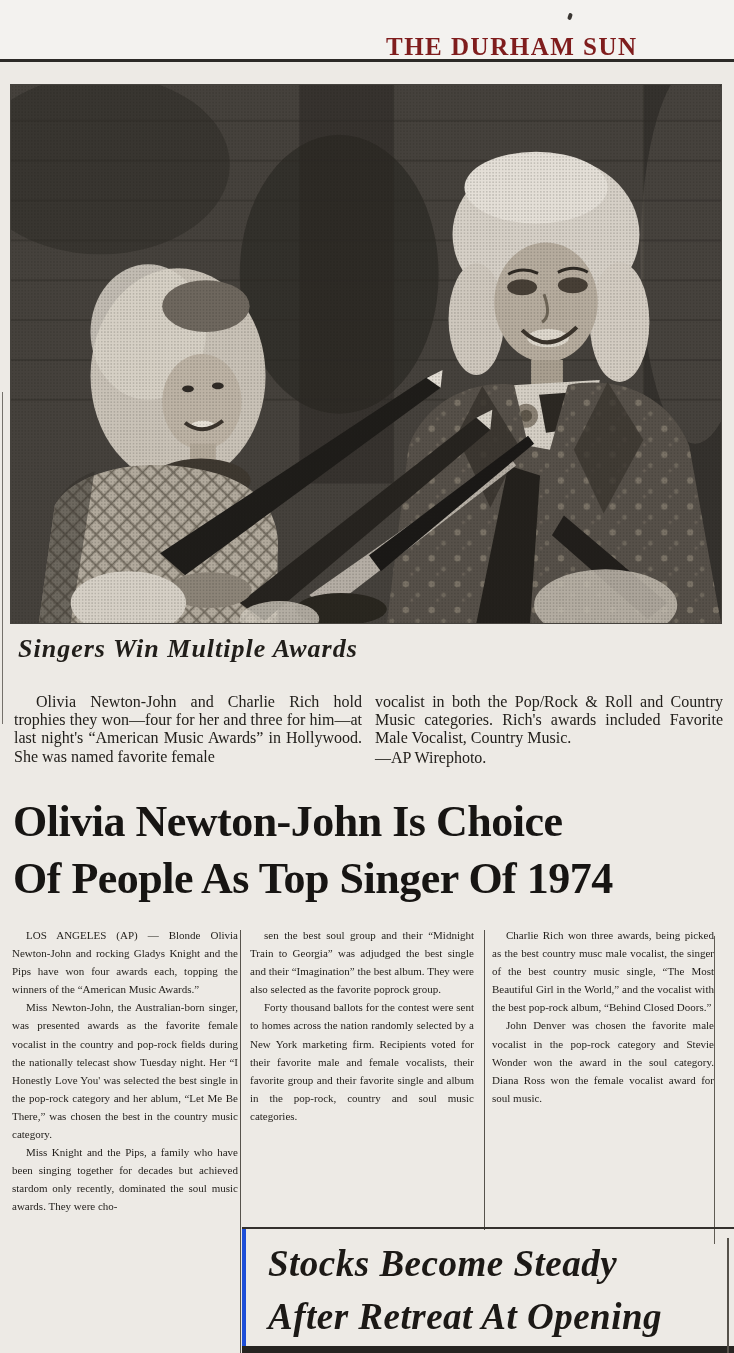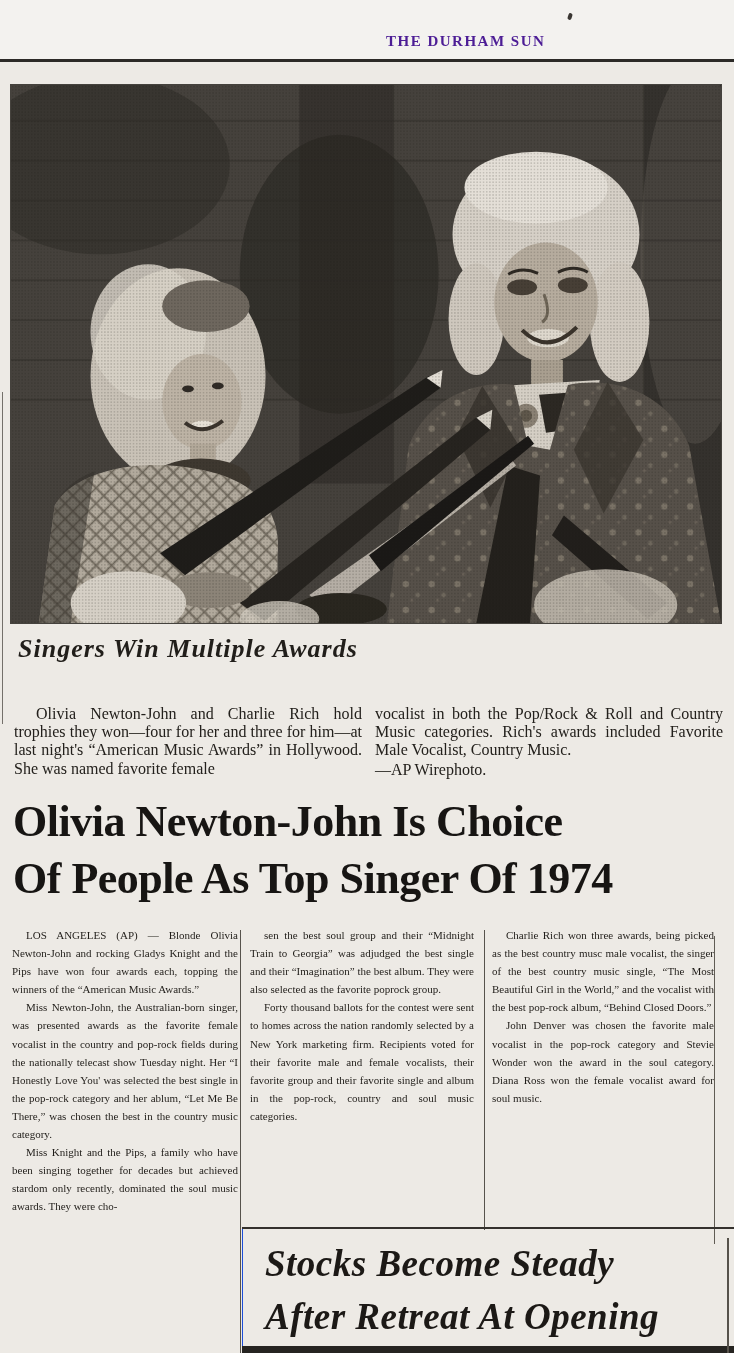--- a/index.html
+++ b/index.html
@@ -6,37 +6,37 @@
   body{
     width:734px;height:1353px;position:relative;overflow:hidden;
     background:#edeae5;color:#1d1b18;
     font-family:"Liberation Serif", serif;
     -webkit-font-smoothing:antialiased;
   }
   .top-strip{position:absolute;top:0;left:0;width:734px;height:60px;background:#f3f2ef;}
   .speck{position:absolute;top:13px;left:568px;width:4px;height:7px;background:#3a3733;border-radius:2px;transform:rotate(18deg);}
   .masthead{
     position:absolute;top:33px;left:386px;
-    font-size:15px;font-weight:bold;letter-spacing:1.5px;color:#4c1d95;
+    font-size:25px;font-weight:bold;letter-spacing:1.5px;color:#7f1d1d;
     white-space:nowrap;
   }
   .toprule{position:absolute;top:59px;left:0;width:734px;height:3px;background:#2c2a27;}
   .photo{
     position:absolute;top:84px;left:10px;width:712px;height:540px;
     border:1px solid #45423d;background:#403c38;box-sizing:border-box;
   }
   .photo svg{display:block;width:100%;height:100%;}
   .photo-headline{
     position:absolute;top:634px;left:18px;
     font-size:26px;font-weight:bold;font-style:italic;letter-spacing:1px;
     color:#211e1a;white-space:nowrap;
   }
   .caption-row{position:absolute;top:693px;left:14px;width:712px;}
   .caption-col{
-    position:absolute;top:12px;width:348px;
+    position:absolute;top:0;width:348px;
     font-size:16px;line-height:18.2px;text-align:justify;color:#23201c;
   }
   .caption-col.c1{left:0;}
   .caption-col.c2{left:361px;}
   .caption-col p{margin:0;}
   .caption-col.c1 p{text-indent:22px;}
   .caption-credit{text-align:left;padding-right:56px;font-size:16px;line-height:19px;}
   .main-headline{
     position:absolute;top:793px;left:13px;width:714px;
     font-size:44px;font-weight:bold;line-height:57px;letter-spacing:-0.5px;
@@ -53,21 +53,21 @@
     text-align:justify;text-indent:14px;color:#201d19;
   }
   .vrule{position:absolute;width:1px;background:#57534c;}
   .vrule.v1{left:240px;top:930px;height:423px;}
   .vrule.v2{left:484px;top:930px;height:300px;}
   .vrule.vr{left:714px;top:936px;height:308px;background:#605c54;}
   .left-edge{position:absolute;left:2px;top:392px;width:1px;height:332px;background:#74706a;}
   .stocks-rule{position:absolute;left:242px;top:1227px;width:492px;height:2px;background:#34312d;}
   .stocks-box{
     position:absolute;left:242px;top:1229px;width:492px;height:118px;
-    border-left:1px solid #1d4ed8;box-sizing:border-box;
+    border-left:4px solid #1d4ed8;box-sizing:border-box;
     padding:8px 0 0 22px;overflow:hidden;
   }
   .stocks-box .line{
     display:block;font-size:37px;font-weight:bold;font-style:italic;
     line-height:53px;letter-spacing:0.5px;color:#1c1916;white-space:nowrap;
   }
   .bottom-bar{position:absolute;left:242px;top:1346px;width:492px;height:7px;background:#262421;}
   .right-edge{position:absolute;left:727px;top:1238px;width:2px;height:115px;background:#56524b;}
 </style>
 </head>

